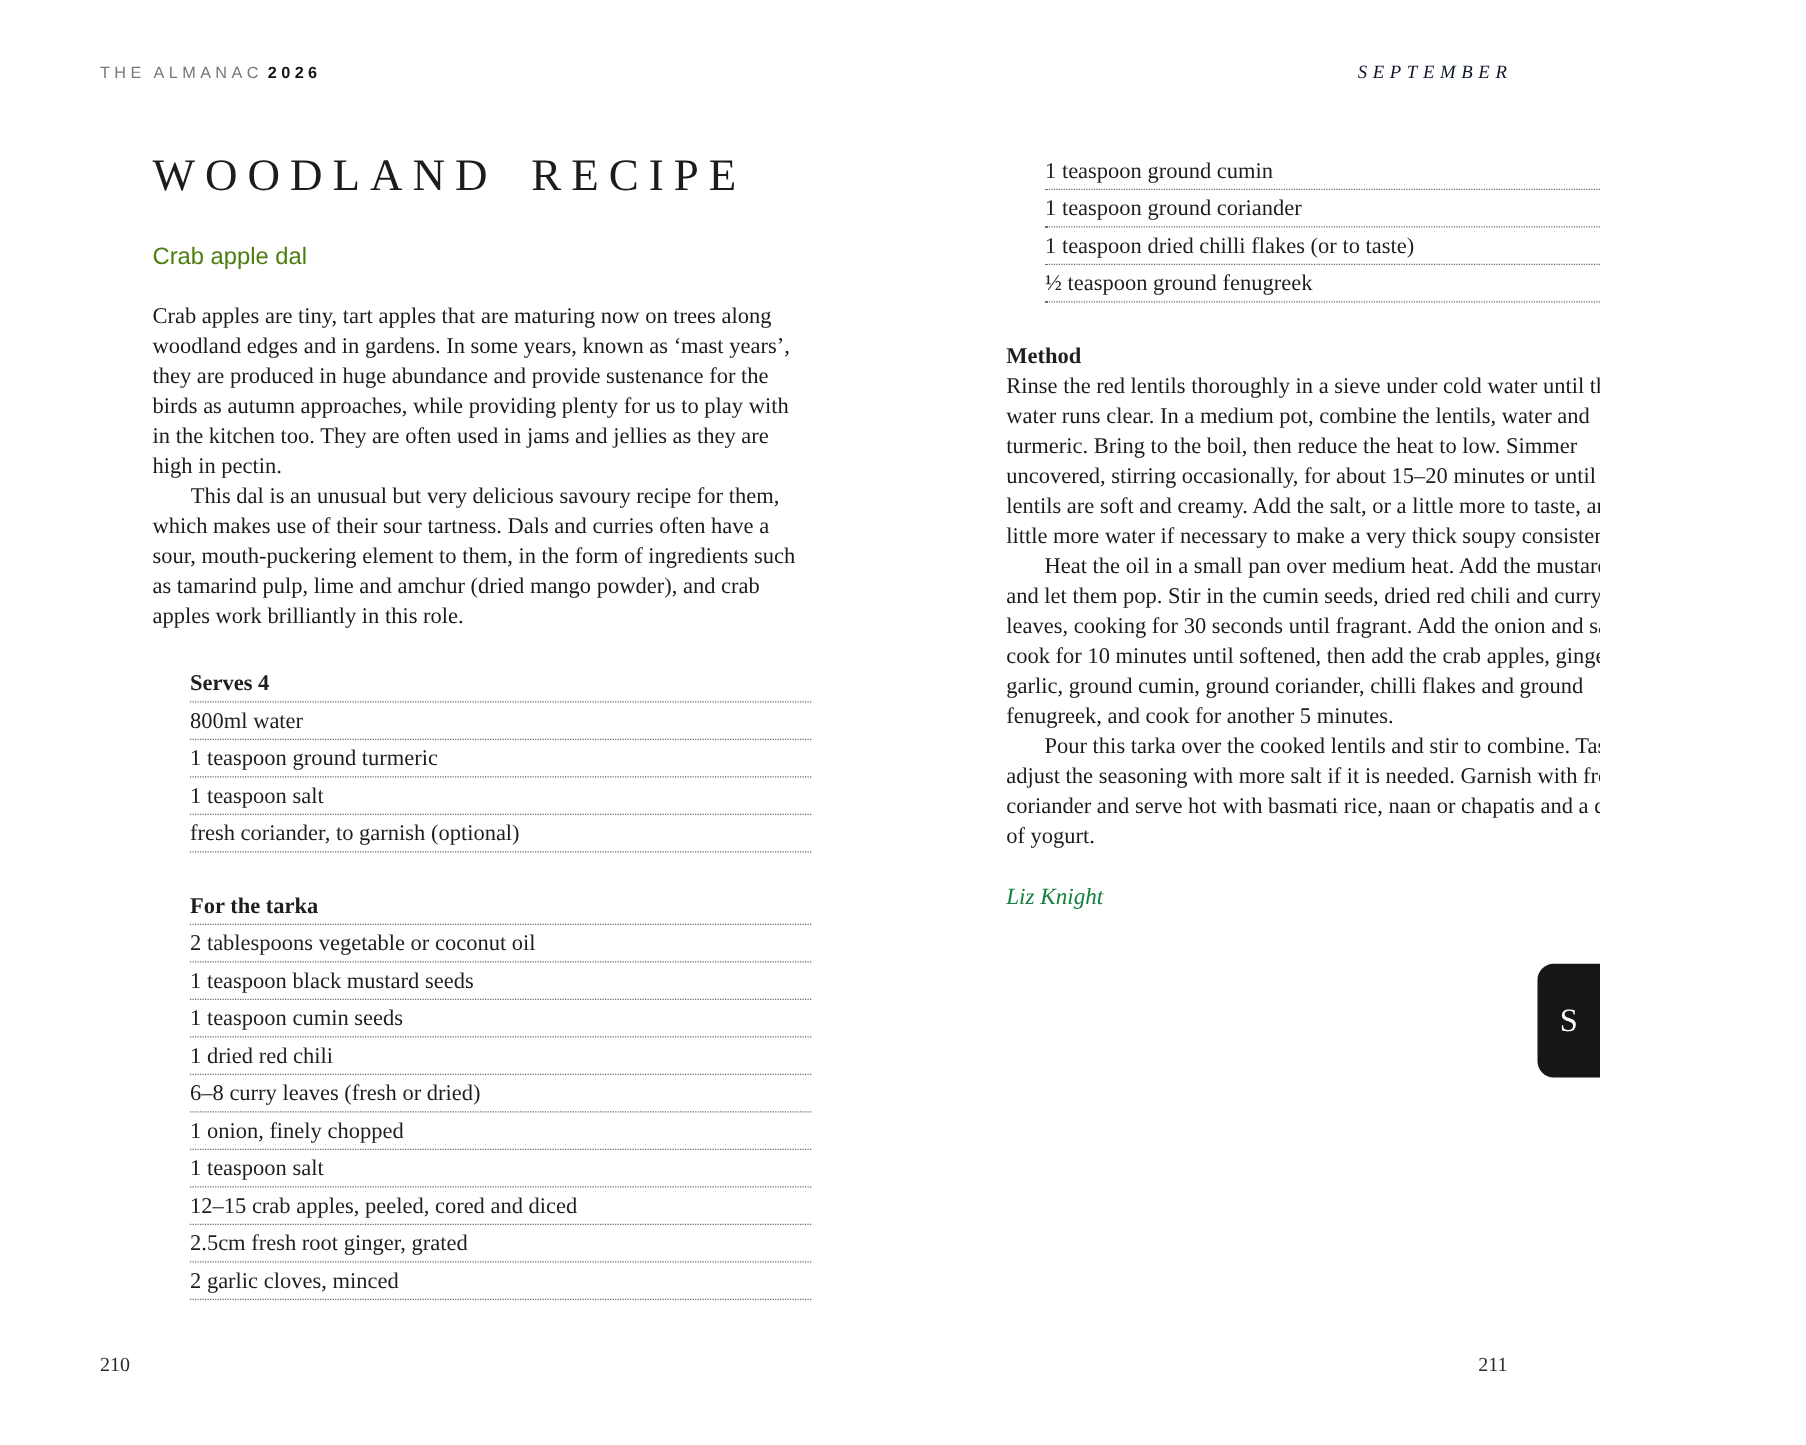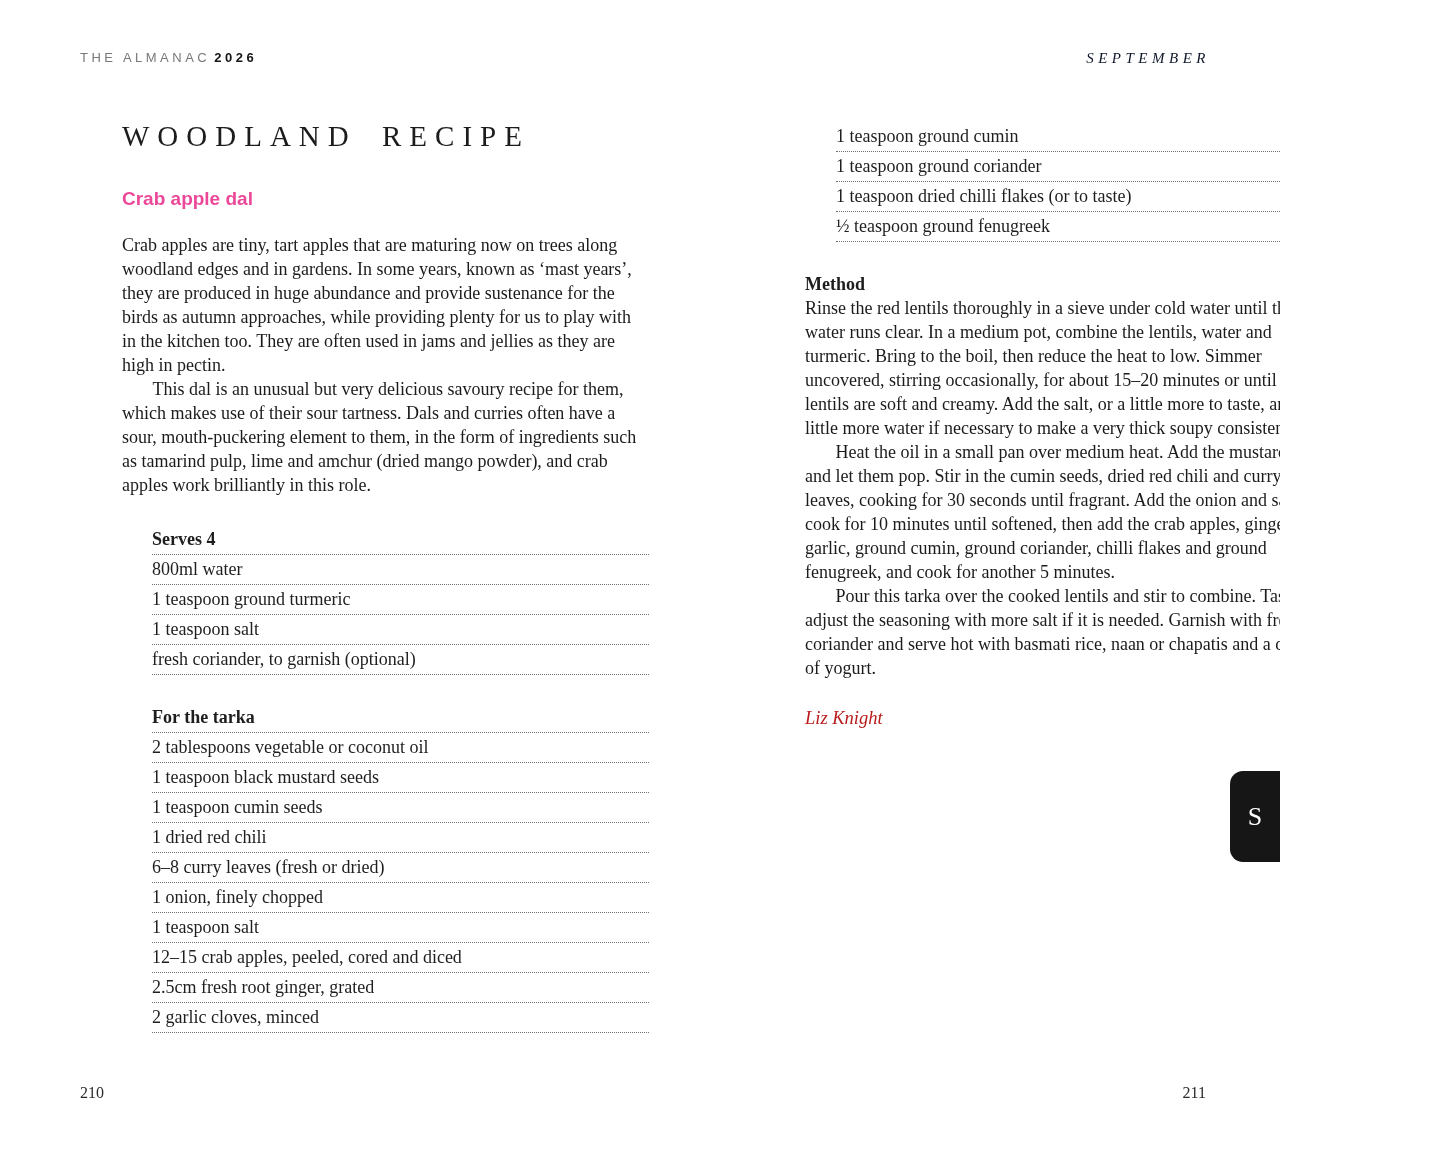--- a/index.html
+++ b/index.html
@@ -55,33 +55,33 @@
   .right-col {
     position: absolute;
     left: 805px;
     top: 122px;
     width: 528px;
   }
 
   
   h1.page-title {
     margin: 0;
-    font-size: 29px;
+    font-size: 36px;
     font-weight: 400;
     letter-spacing: 8px;
     word-spacing: 10px;
     color: #1c1c1c;
     line-height: 1;
   }
   h2.recipe-title {
     margin: 38px 0 0 0;
     font-family: "Liberation Sans", sans-serif;
     font-size: 19px;
-    font-weight: bold;
-    color: #ec4899;
+    font-weight: normal;
+    color: #4d7c0f;
     line-height: 1;
   }
   p.body {
     margin: 0;
     font-size: 18px;
     line-height: 24px;
     color: #1b1b1b;
   }
   p.body.first {
     margin-top: 25px;
@@ -118,21 +118,21 @@
   }
   .method-head {
     font-weight: bold;
     font-size: 18px;
     line-height: 24px;
   }
   .author {
     margin-top: 28px;
     font-style: italic;
     font-size: 18.5px;
-    color: #b91c1c;
+    color: #15803d;
   }
 
   
   .section-tab {
     position: absolute;
     right: 0;
     top: 771px;
     width: 50px;
     height: 91px;
     background: #161616;

